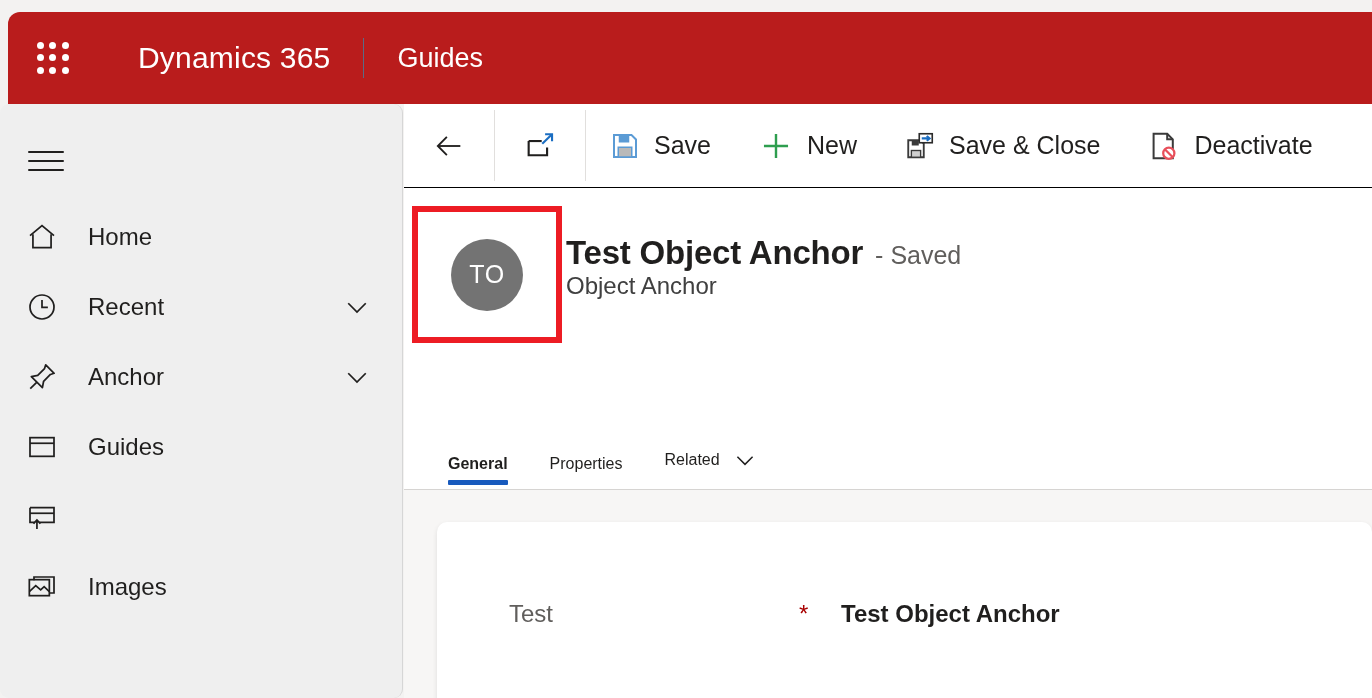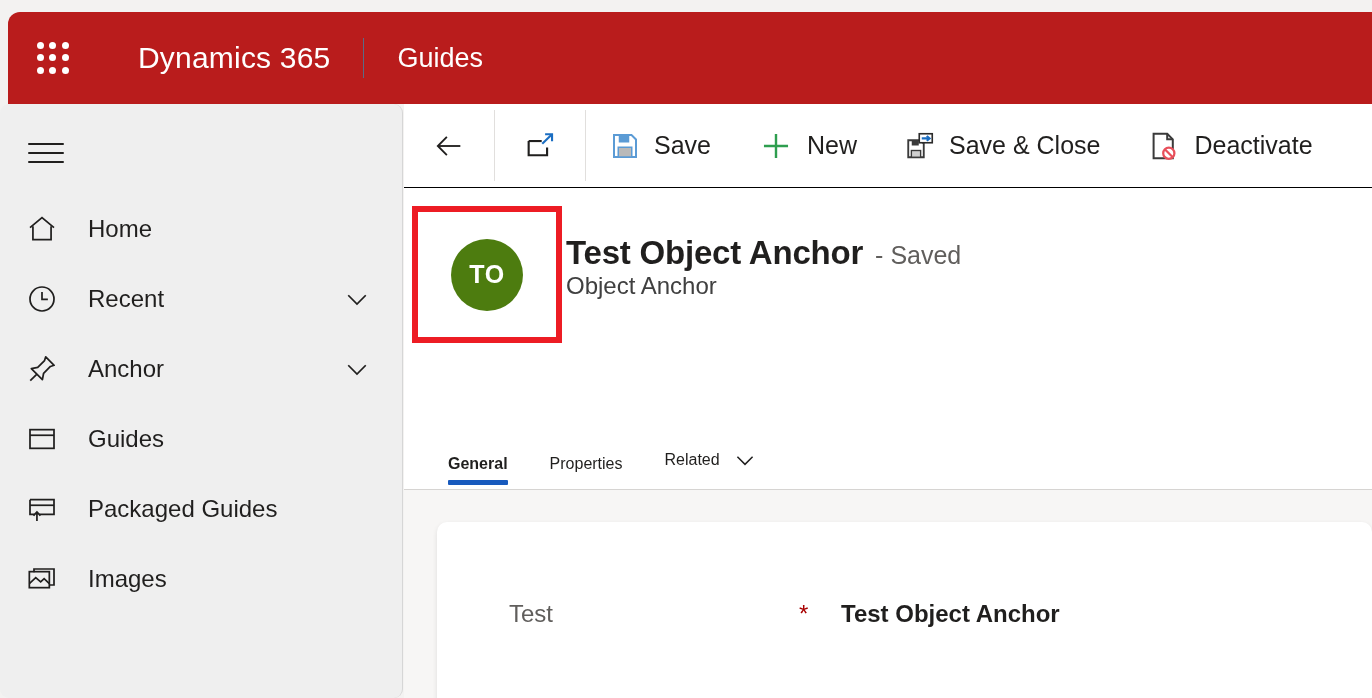--- a/index.html
+++ b/index.html
@@ -59,21 +59,21 @@
     white-space: nowrap;
   }
 
   
   .sidebar {
     position: absolute;
     left: 0; top: 104px;
     width: 403px; height: 594px;
     background: #EFEFEF;
     border-right: 1px solid #d6d6d6;
-    padding-top: 20px;
+    padding-top: 28px;
     overflow: hidden;
     border-radius: 9px;
   }
   .hamburger {
     width: 46px; height: 34px;
     margin: 12px 0 0 28px;
     display: flex;
     flex-direction: column;
     justify-content: center;
     gap: 7px;
@@ -172,27 +172,27 @@
     border: 6px solid #ED1C24;
     background: #ffffff;
     display: flex;
     align-items: center;
     justify-content: center;
     flex: 0 0 auto;
   }
   .avatar {
     width: 72px; height: 72px;
     border-radius: 50%;
-    background: #4d7c0f;
+    background: #737373;
     color: #ffffff;
     display: flex;
     align-items: center;
     justify-content: center;
     font-size: 25px;
-    font-weight: 700;
+    font-weight: 400;
     letter-spacing: 0.5px;
   }
   .rec-titles {
     padding-top: 28px;
     margin-left: 4px;
   }
   .rec-title-row {
     display: flex;
     align-items: baseline;
     white-space: nowrap;
@@ -368,21 +368,20 @@
 
     <div class="nav-item">
       <span class="nav-ico">
         <svg width="32" height="32" viewBox="0 0 24 24" fill="none" stroke="#201f1e" stroke-width="1.3">
           <path d="M3 5 H21 V16 H10"></path>
           <path d="M3 5 V16 H6.5"></path>
           <path d="M3 9.2 H21"></path>
           <path d="M8.2 21 V14.6 M5.6 17 L8.2 14.3 L10.8 17"></path>
         </svg>
       </span>
-      <span class="nav-label">Packaged Guides</span>
     </div>
 
     <div class="nav-item">
       <span class="nav-ico">
         <svg width="32" height="32" viewBox="0 0 24 24" fill="none" stroke="#201f1e" stroke-width="1.3">
           <rect x="2.5" y="6.5" width="15" height="12"></rect>
           <path d="M6 7 V4.5 H21 V16.5 H18"></path>
           <path d="M2.5 15.4 L7.3 11 L11 14.2 L13.6 11.8 L17.5 15.4"></path>
         </svg>
       </span>

